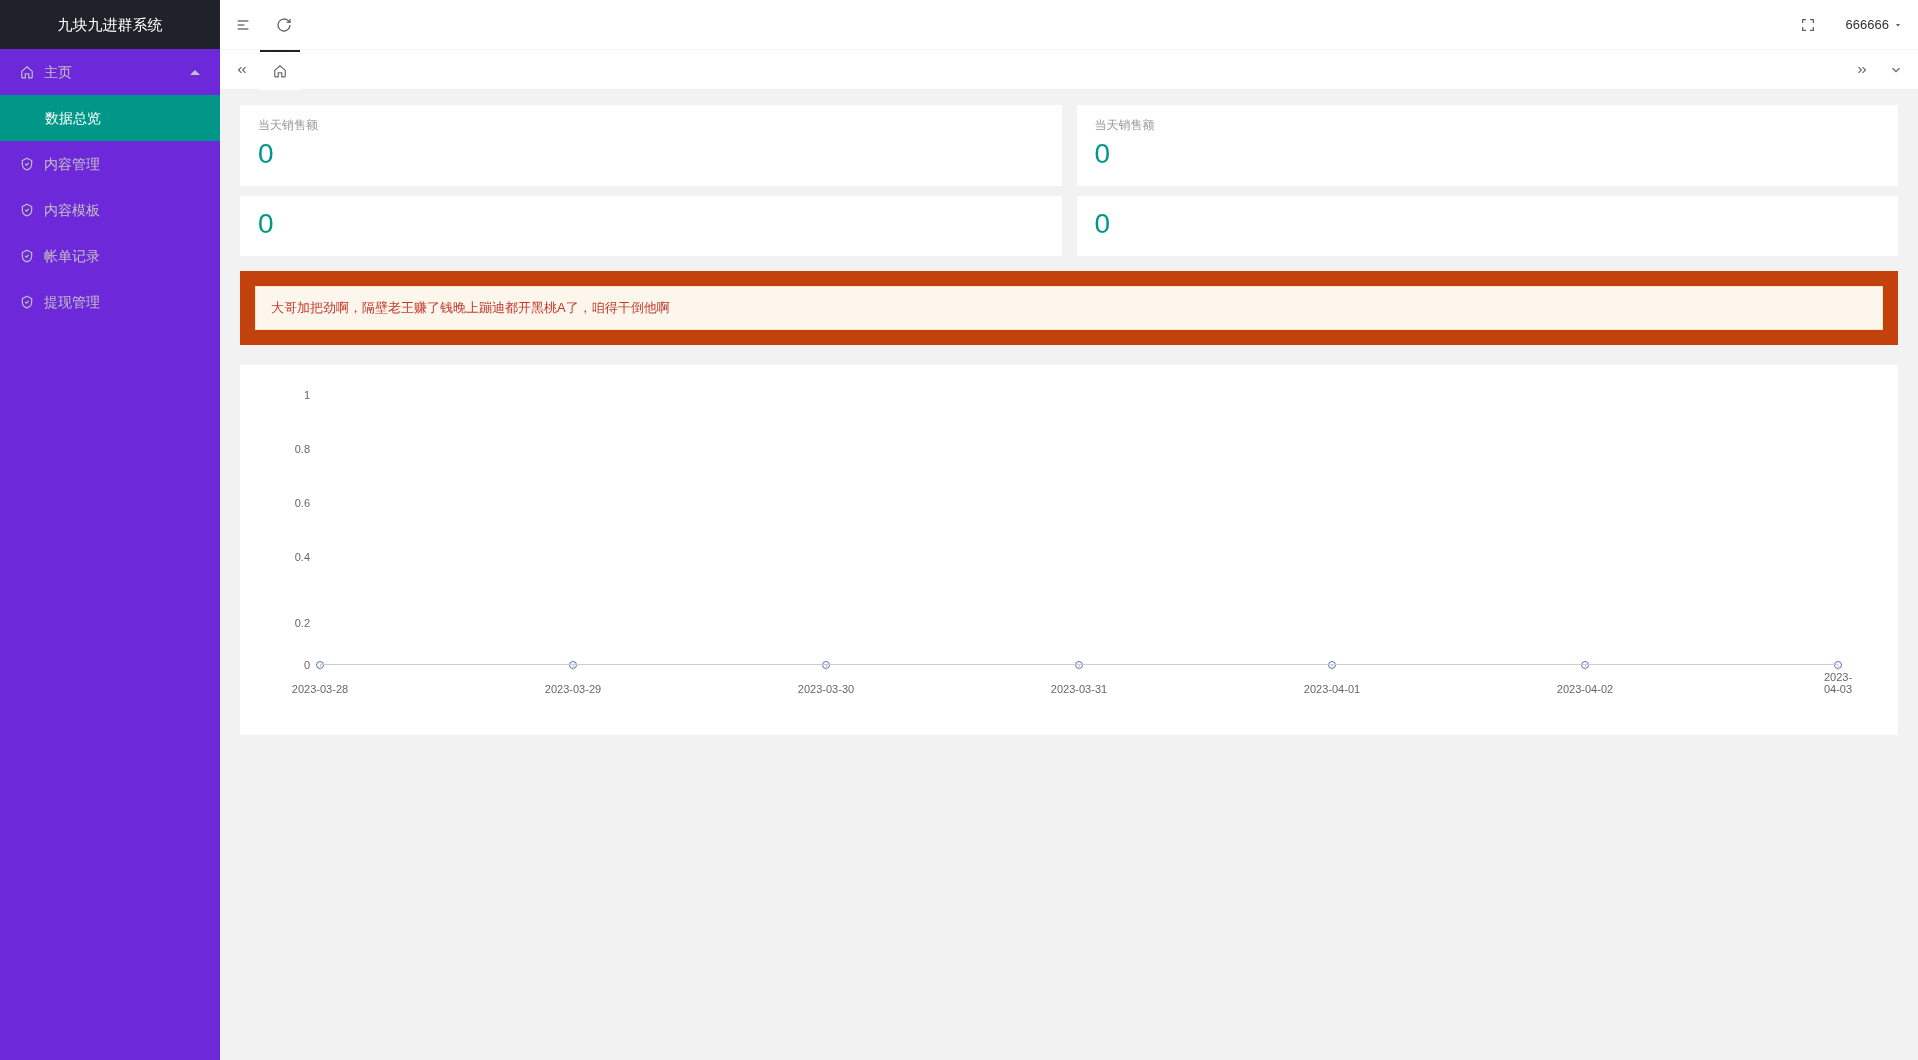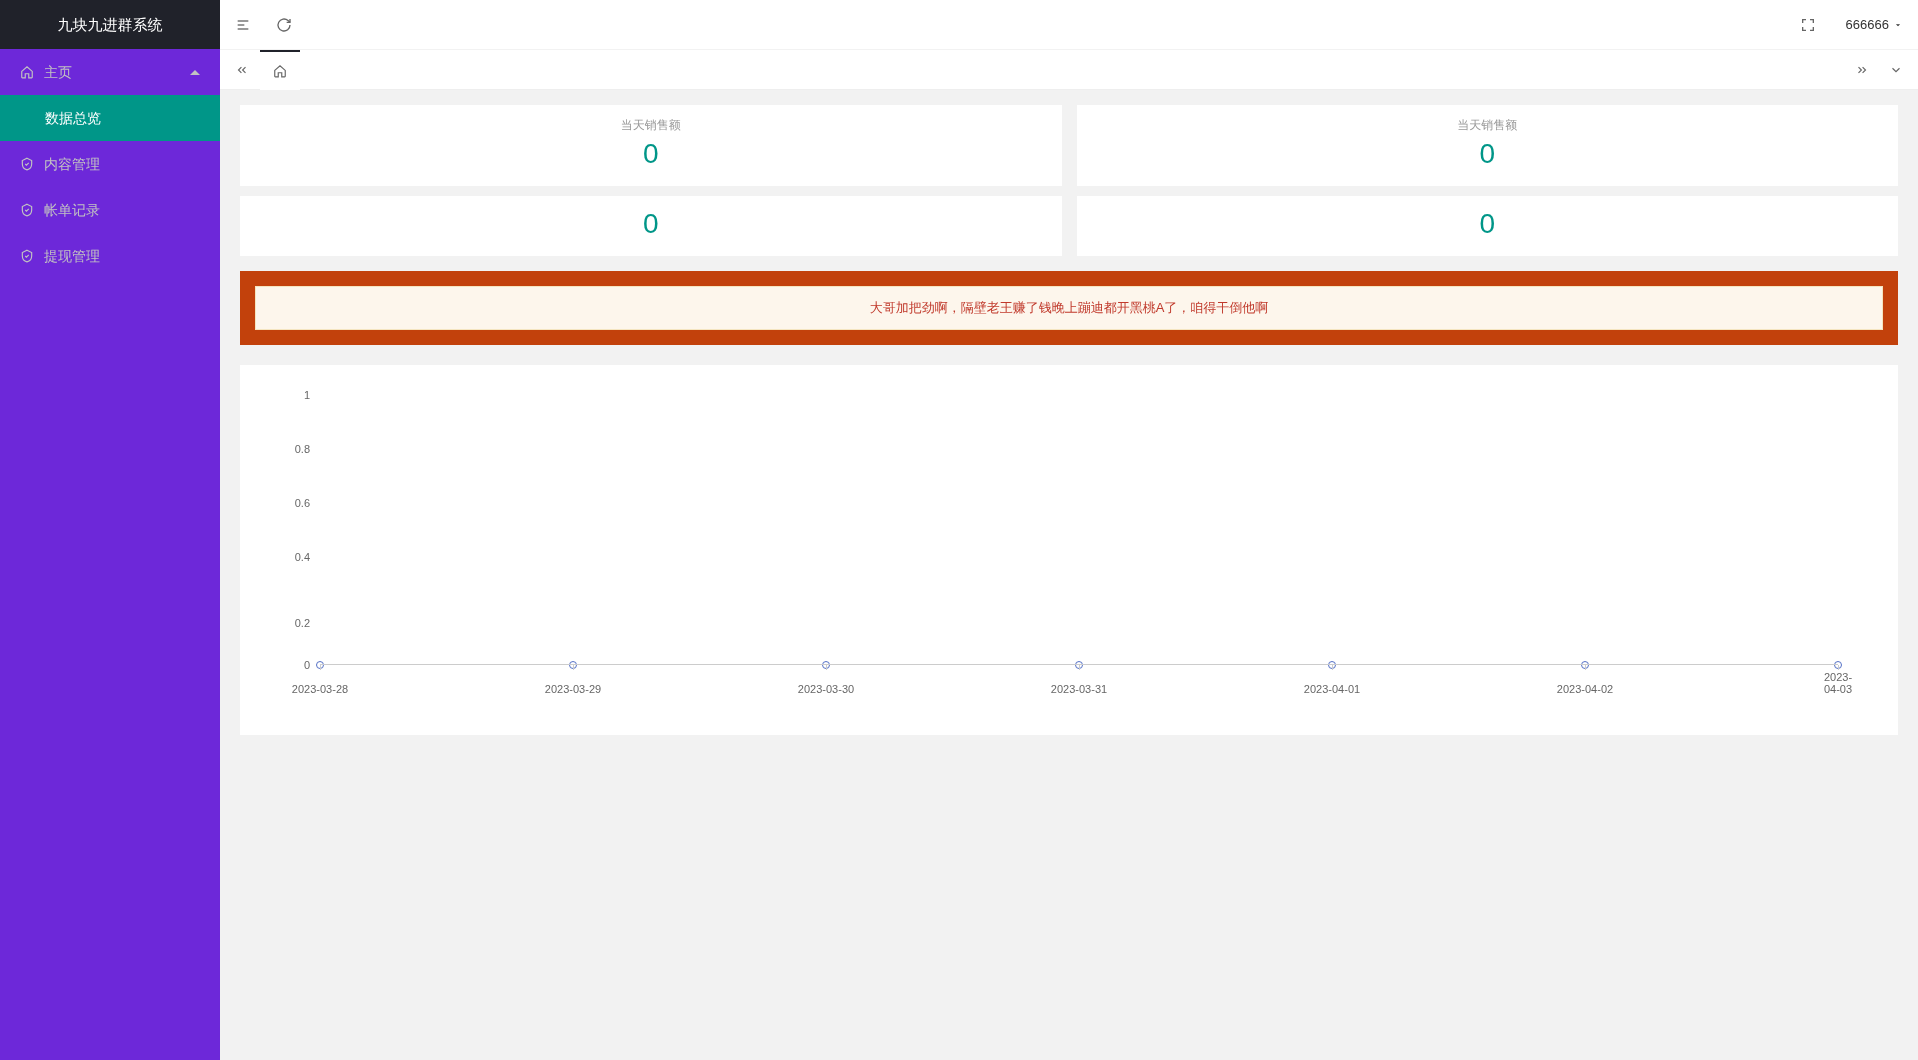--- a/index.html
+++ b/index.html
@@ -86,21 +86,21 @@
 .tab-ctrl { width: 24px; height: 24px; display: flex; align-items: center; justify-content: center; cursor: pointer; color: #666; }
 .tab {
   width: 40px; height: 40px;
   display: flex; align-items: center; justify-content: center;
   border-top: 2px solid transparent;
   cursor: pointer;
   color: #666;
 }
 .tab.active { border-top-color: #20222A; background: #fff; }
 
-.content { flex: 1; padding: 15px 20px; overflow-y: auto; text-align: center; }
+.content { flex: 1; padding: 15px 20px; overflow-y: auto; }
 .stats-row { display: flex; gap: 15px; margin-bottom: 10px; }
 .stat-card {
   flex: 1;
   background: #fff;
   padding: 12px 18px 16px;
 }
 .stat-label { font-size: 12px; color: #999; margin-bottom: 4px; }
 .stat-value { font-size: 28px; color: #009688; font-weight: 300; }
 .banner-wrap { background: #c2410c; padding: 15px; margin-top: 15px; }
 .banner {
@@ -169,20 +169,29 @@
         <span>数据总览</span>
       </div>
       <div class="nav-item">
         <span class="icon">
           <svg width="14" height="14" viewBox="0 0 24 24" fill="none" stroke="currentColor" stroke-width="2">
               <path d="M12 2l8 4v6c0 5-3.5 9-8 10-4.5-1-8-5-8-10V6l8-4z"></path>
               <path d="M9 12l2 2 4-4"></path>
             </svg>
         </span>
         <span>内容管理</span>
+      </div>
+      <div class="nav-item">
+        <span class="icon">
+          <svg width="14" height="14" viewBox="0 0 24 24" fill="none" stroke="currentColor" stroke-width="2">
+              <path d="M12 2l8 4v6c0 5-3.5 9-8 10-4.5-1-8-5-8-10V6l8-4z"></path>
+              <path d="M9 12l2 2 4-4"></path>
+            </svg>
+        </span>
+        <span>内容模板</span>
       </div>
       <div class="nav-item">
         <span class="icon">
           <svg width="14" height="14" viewBox="0 0 24 24" fill="none" stroke="currentColor" stroke-width="2">
               <path d="M12 2l8 4v6c0 5-3.5 9-8 10-4.5-1-8-5-8-10V6l8-4z"></path>
               <path d="M9 12l2 2 4-4"></path>
             </svg>
         </span>
         <span>帐单记录</span>
       </div>

